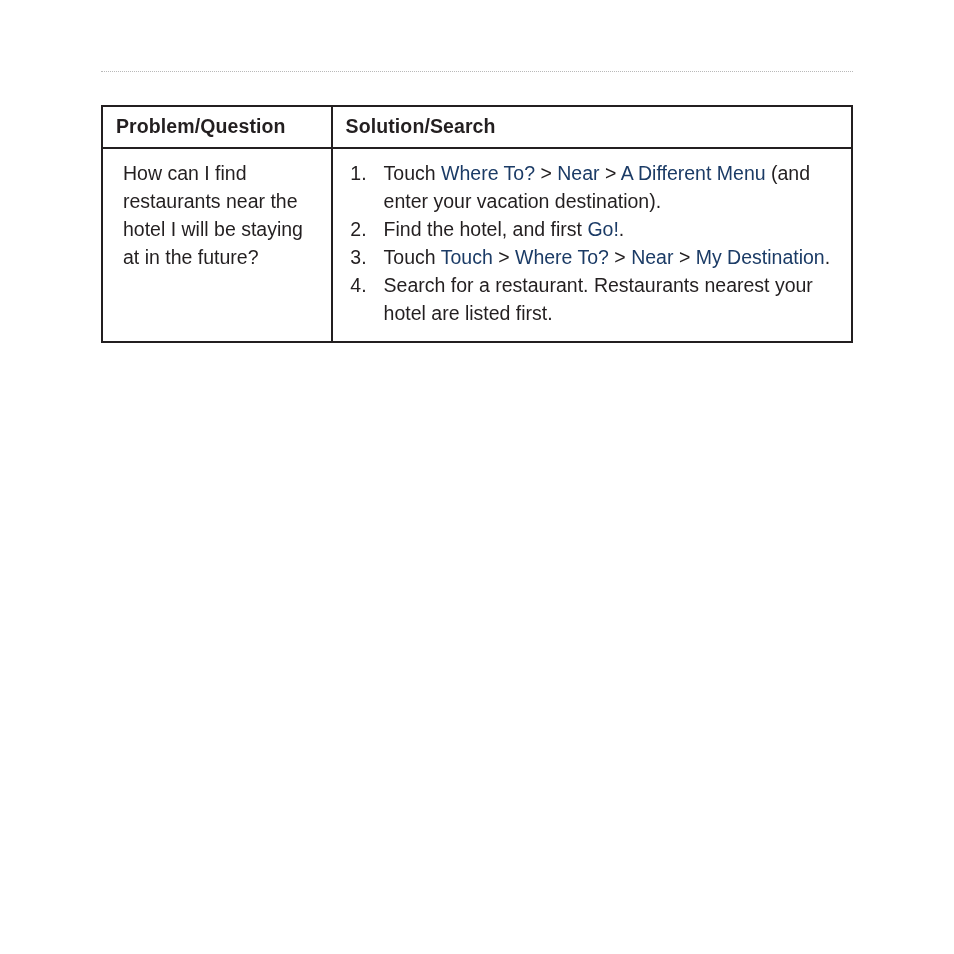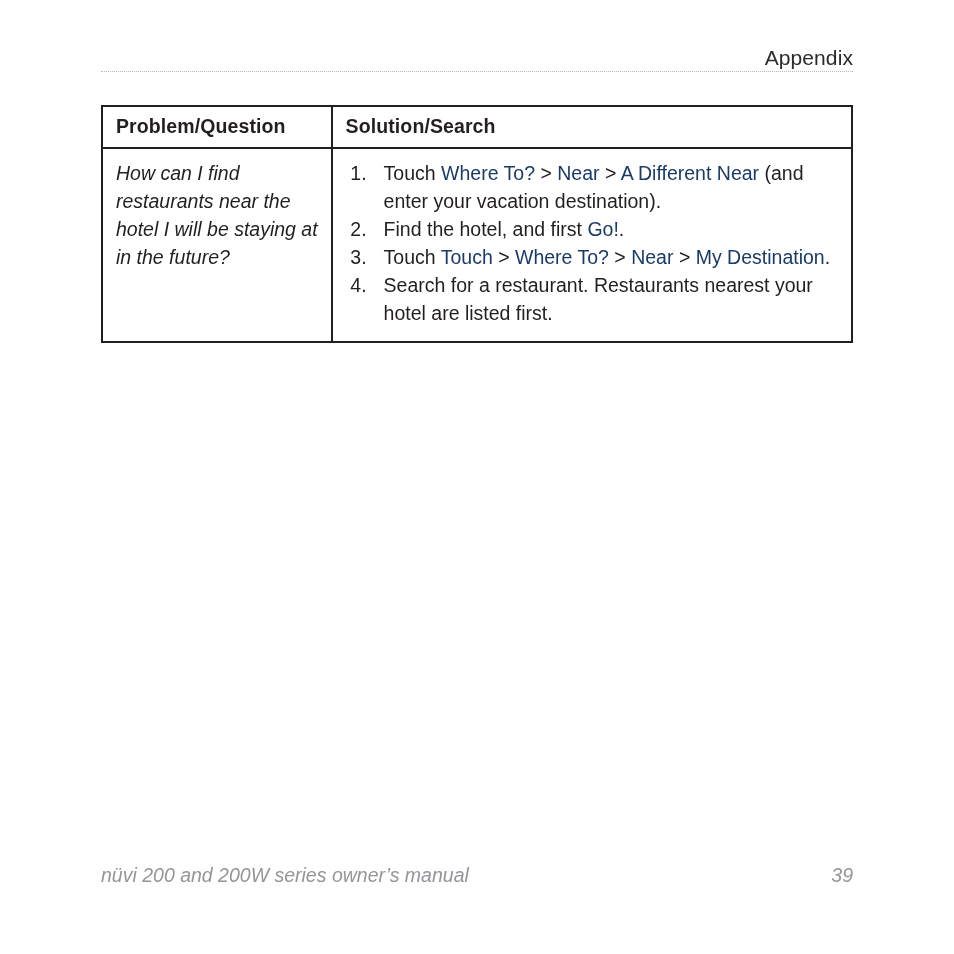--- a/index.html
+++ b/index.html
@@ -69,25 +69,24 @@
 
   .th-cell {
     padding: 8px 0 9px 13px;
     font-size: 19.5px;
     font-weight: bold;
     color: #231f20;
     letter-spacing: 0.1px;
   }
 
   .q-cell {
-    padding: 10px 12px 14px 13px;
+    padding: 10px 12px 14px 20px;
     font-size: 19.5px;
     line-height: 28px;
     color: #231f20;
-    font-style: italic;
   }
 
   .a-cell {
     padding: 10px 10px 14px 10px;
     font-size: 19.5px;
     line-height: 28px;
     color: #231f20;
   }
 
   ol.steps {
@@ -140,23 +139,20 @@
     font-size: 19.5px;
     font-style: italic;
     color: #939598;
   }
 </style>
 </head>
 <body>
 
 <div class="page">
 
-  <div class="header">
-    <span class="header-title">Appendix</span>
-  </div>
   <div class="header-rule"></div>
 
   <table class="qa-table">
     <colgroup>
       <col class="col-q">
       <col class="col-a">
     </colgroup>
     <thead>
       <tr>
         <th>
@@ -168,29 +164,25 @@
       </tr>
     </thead>
     <tbody>
       <tr>
         <td>
           <div class="q-cell">How can I find restaurants near the hotel I will be staying at in the future?</div>
         </td>
         <td>
           <div class="a-cell">
             <ol class="steps" id="steps-list">
-                <li><span class="num">1.</span><span><span>Touch </span><span class="ui">Where To?</span><span class="sep"> &gt; </span><span class="ui">Near</span><span class="sep"> &gt; </span><span class="ui">A Different Near</span><span> (and enter your vacation destination).</span></span></li>
+                <li><span class="num">1.</span><span><span>Touch </span><span class="ui">Where To?</span><span class="sep"> &gt; </span><span class="ui">Near</span><span class="sep"> &gt; </span><span class="ui">A Different Menu</span><span> (and enter your vacation destination).</span></span></li>
                 <li><span class="num">2.</span><span><span>Find the hotel, and first </span><span class="ui">Go!</span><span>.</span></span></li>
                 <li><span class="num">3.</span><span><span>Touch </span><span class="ui">Touch</span><span class="sep"> &gt; </span><span class="ui">Where To?</span><span class="sep"> &gt; </span><span class="ui">Near</span><span class="sep"> &gt; </span><span class="ui">My Destination</span><span>.</span></span></li>
                 <li><span class="num">4.</span><span><span>Search for a restaurant. Restaurants nearest your hotel are listed first.</span></span></li>
               </ol>
           </div>
         </td>
       </tr>
     </tbody>
   </table>
 
-  <div class="footer">
-    <span class="footer-text">nüvi 200 and 200W series owner’s manual</span>
-    <span class="footer-page">39</span>
-  </div>
 
 </div>
 
 </body></html>

